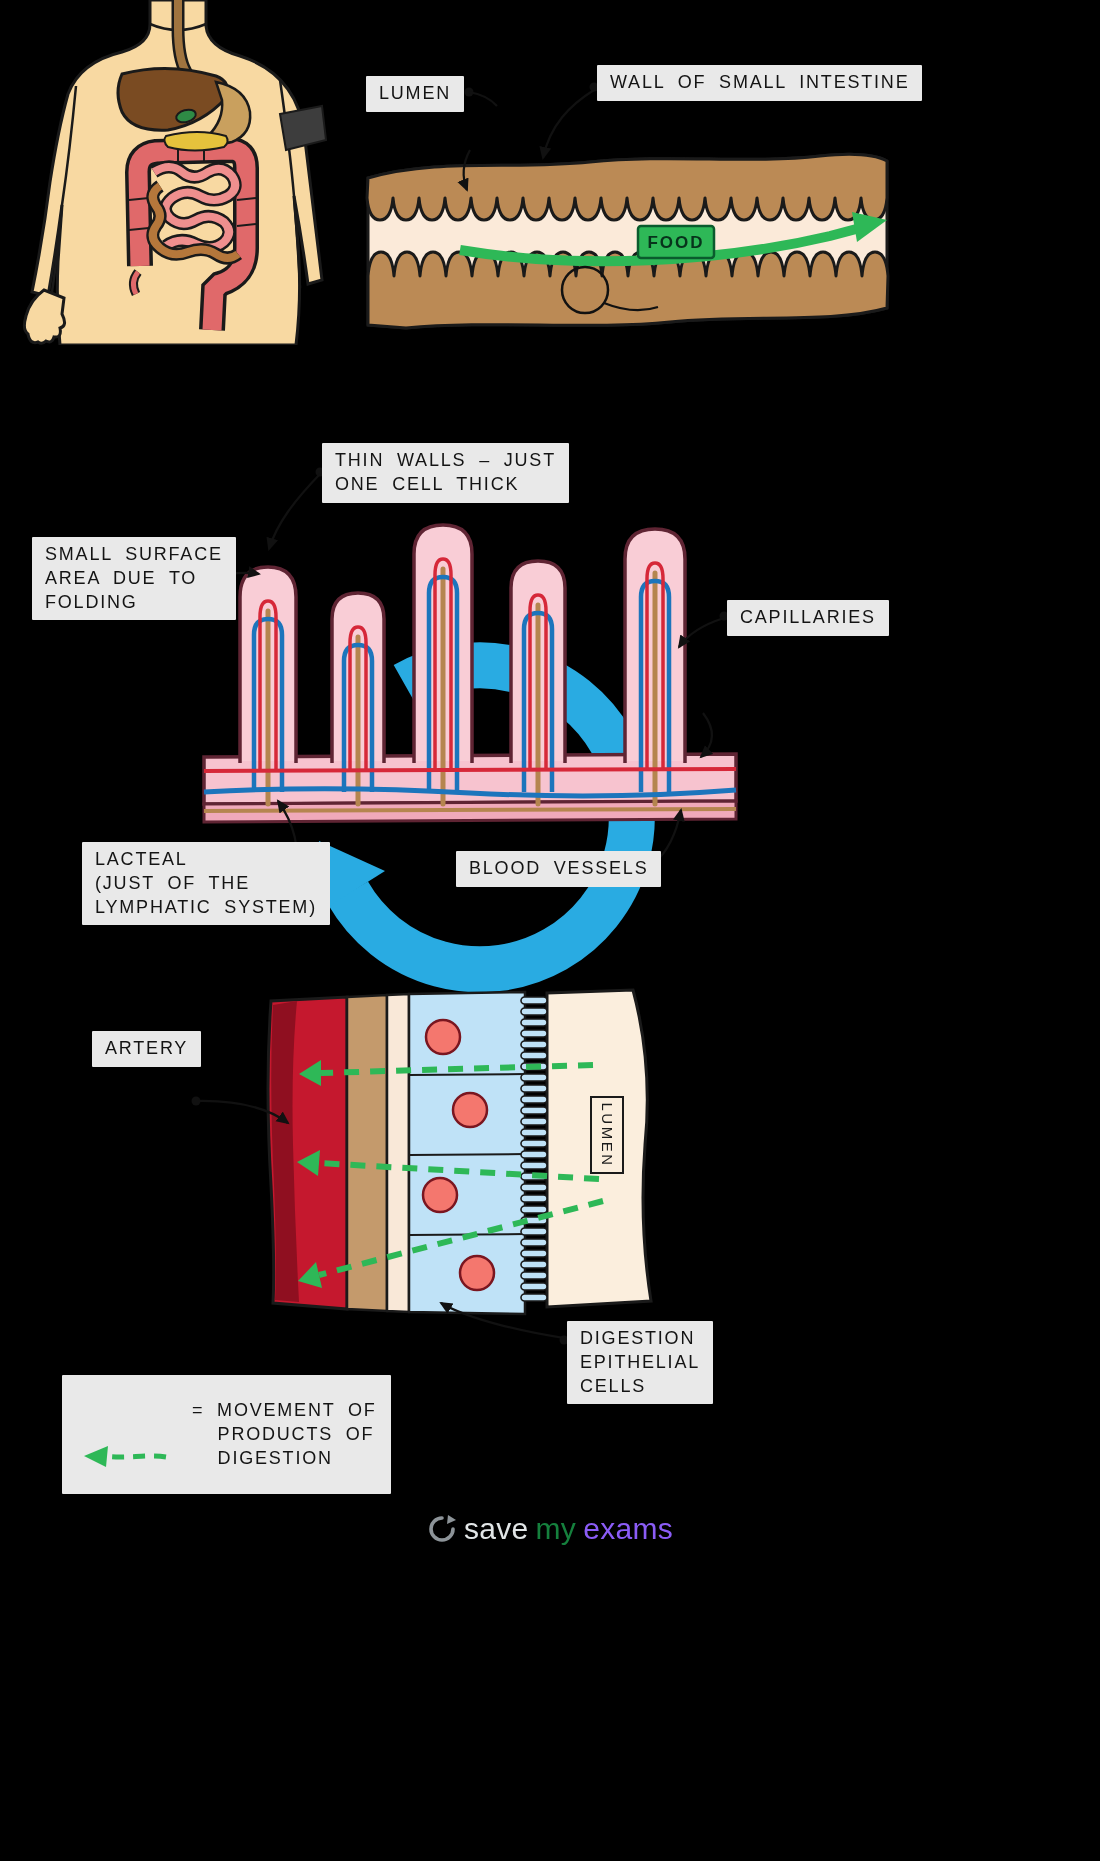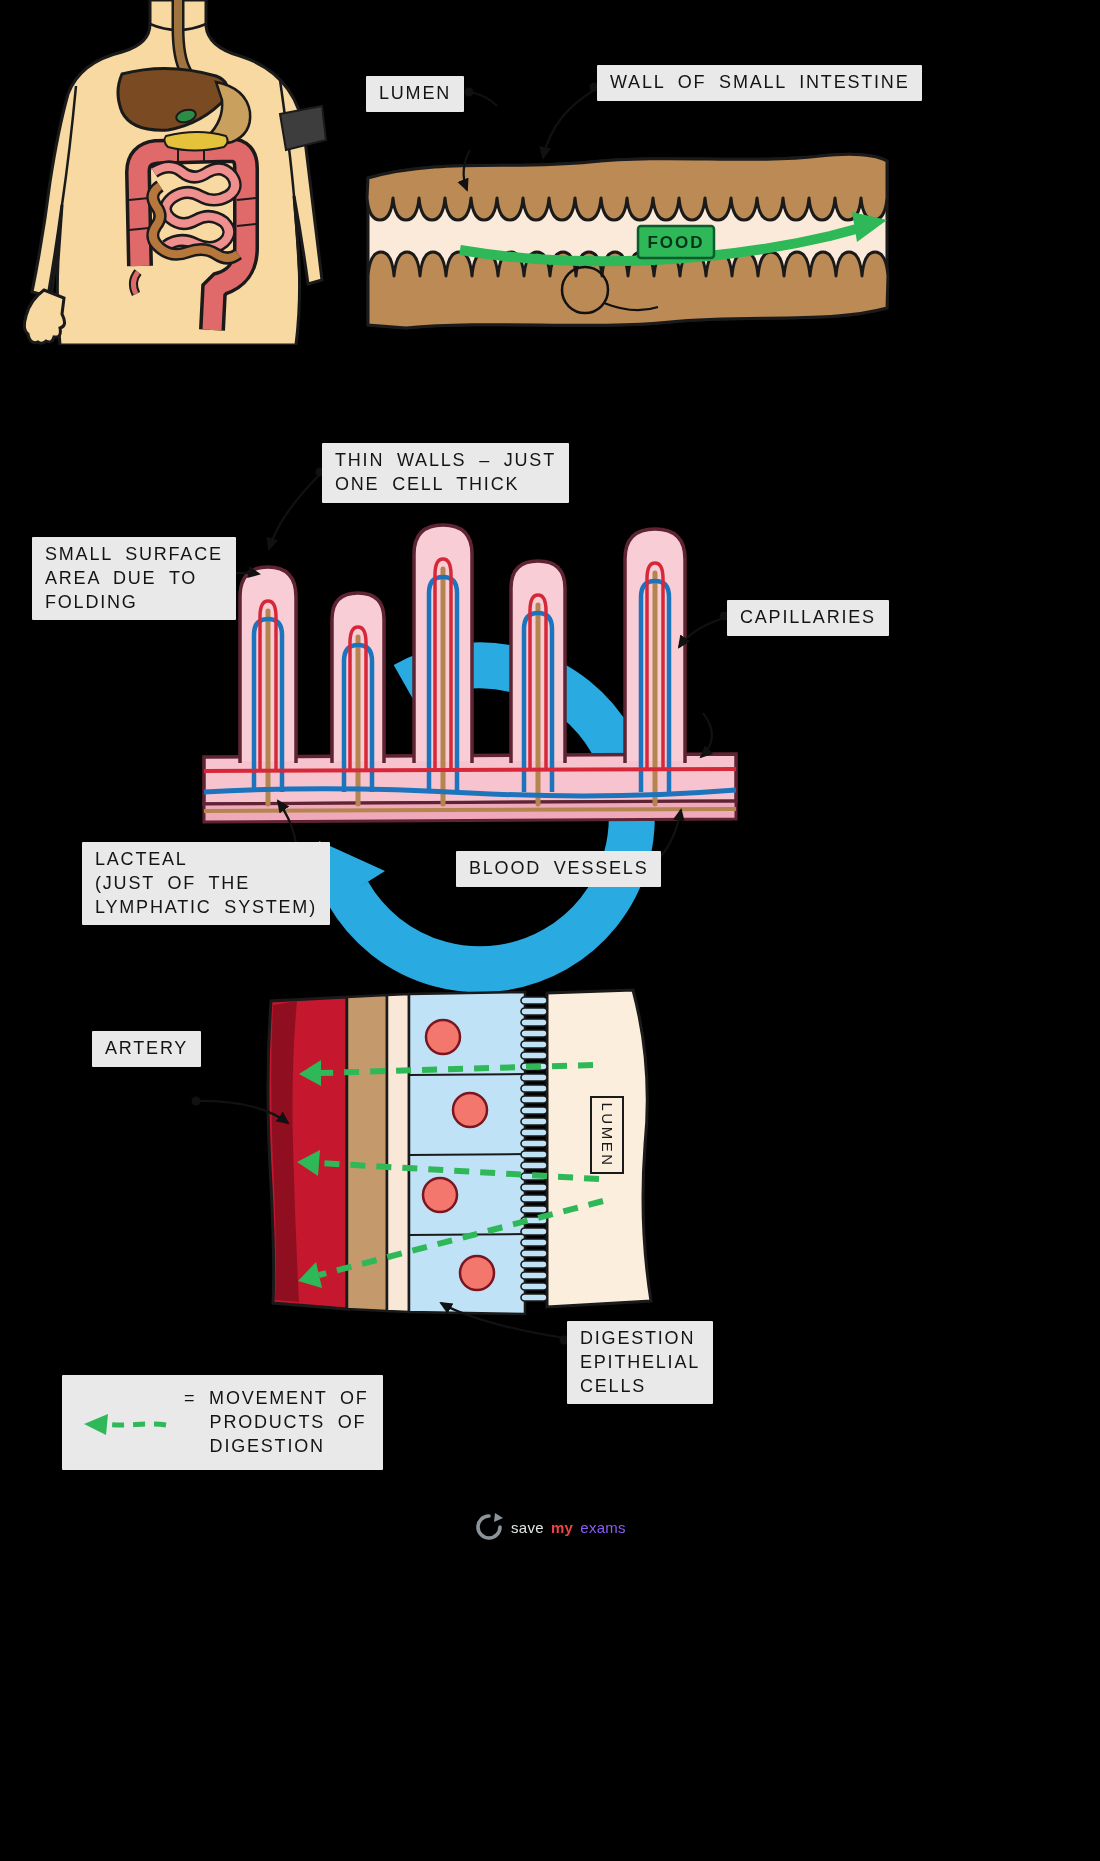--- a/index.html
+++ b/index.html
@@ -5,27 +5,27 @@
   *{margin:0;padding:0;box-sizing:border-box}
   html,body{background:#000}
   body{width:1100px;height:1861px;position:relative;overflow:hidden;
        font-family:"Liberation Sans",sans-serif}
   svg.diagram{position:absolute;z-index:10}
   #connector-svg{position:absolute;left:0;top:0;z-index:20}
   svg text{font-family:"Liberation Sans",sans-serif}
   .label{position:absolute;background:#e9e9e9;color:#141414;font-size:18px;
          letter-spacing:1.8px;word-spacing:6px;line-height:1.32;padding:6px 13px;
          white-space:pre-wrap;z-index:30;border-radius:1px}
-  .legend-box{display:flex;align-items:center;gap:12px;padding:12px 14px}
+  .legend-box{display:flex;align-items:flex-end;gap:20px;padding:24px 14px}
   .legend-box svg{flex:0 0 auto;margin-top:2px}
   .footer{position:absolute;left:0;right:0;top:1512px;display:flex;
           justify-content:center;align-items:center;gap:7px;z-index:30}
-  .footer .t{font-size:15px;letter-spacing:.3px}
+  .footer .t{font-size:30px;letter-spacing:.3px}
   .brand-save{color:#e2e6e7}
-  .brand-my{color:#ef4444;font-weight:bold}
+  .brand-my{color:#15803d;font-weight:normal}
   .brand-exams{color:#8b5cf6}
 </style>
 </head>
 <body>
 
 <svg class="diagram" style="left:18px;top:0" width="320" height="345" viewBox="0 0 320 345">
   <g>
     <path d="M132,0 L132,24 Q132,44 104,52 Q62,62 50,94 Q40,130 32,182 Q25,238 14,292 L30,296 Q38,250 44,205 L40,262 Q38,304 42,345 L278,345 Q284,296 280,244 L276,196 Q284,240 290,284 L304,280 Q296,212 286,132 Q278,74 222,56 Q190,47 188,26 L188,0 Z" fill="#f8d9a2" stroke="#1a1a1a" stroke-width="3"></path>
     <path d="M26,290 Q12,300 8,316 Q4,330 10,334 Q12,345 20,342 Q24,345 28,341 Q34,344 36,337 Q44,338 42,328 Q50,326 44,314 L46,298 Z" fill="#f8d9a2" stroke="#1a1a1a" stroke-width="3"></path>
     <path d="M58,86 Q52,150 44,205 Q40,252 34,292" fill="none" stroke="#1a1a1a" stroke-width="2.5"></path>

